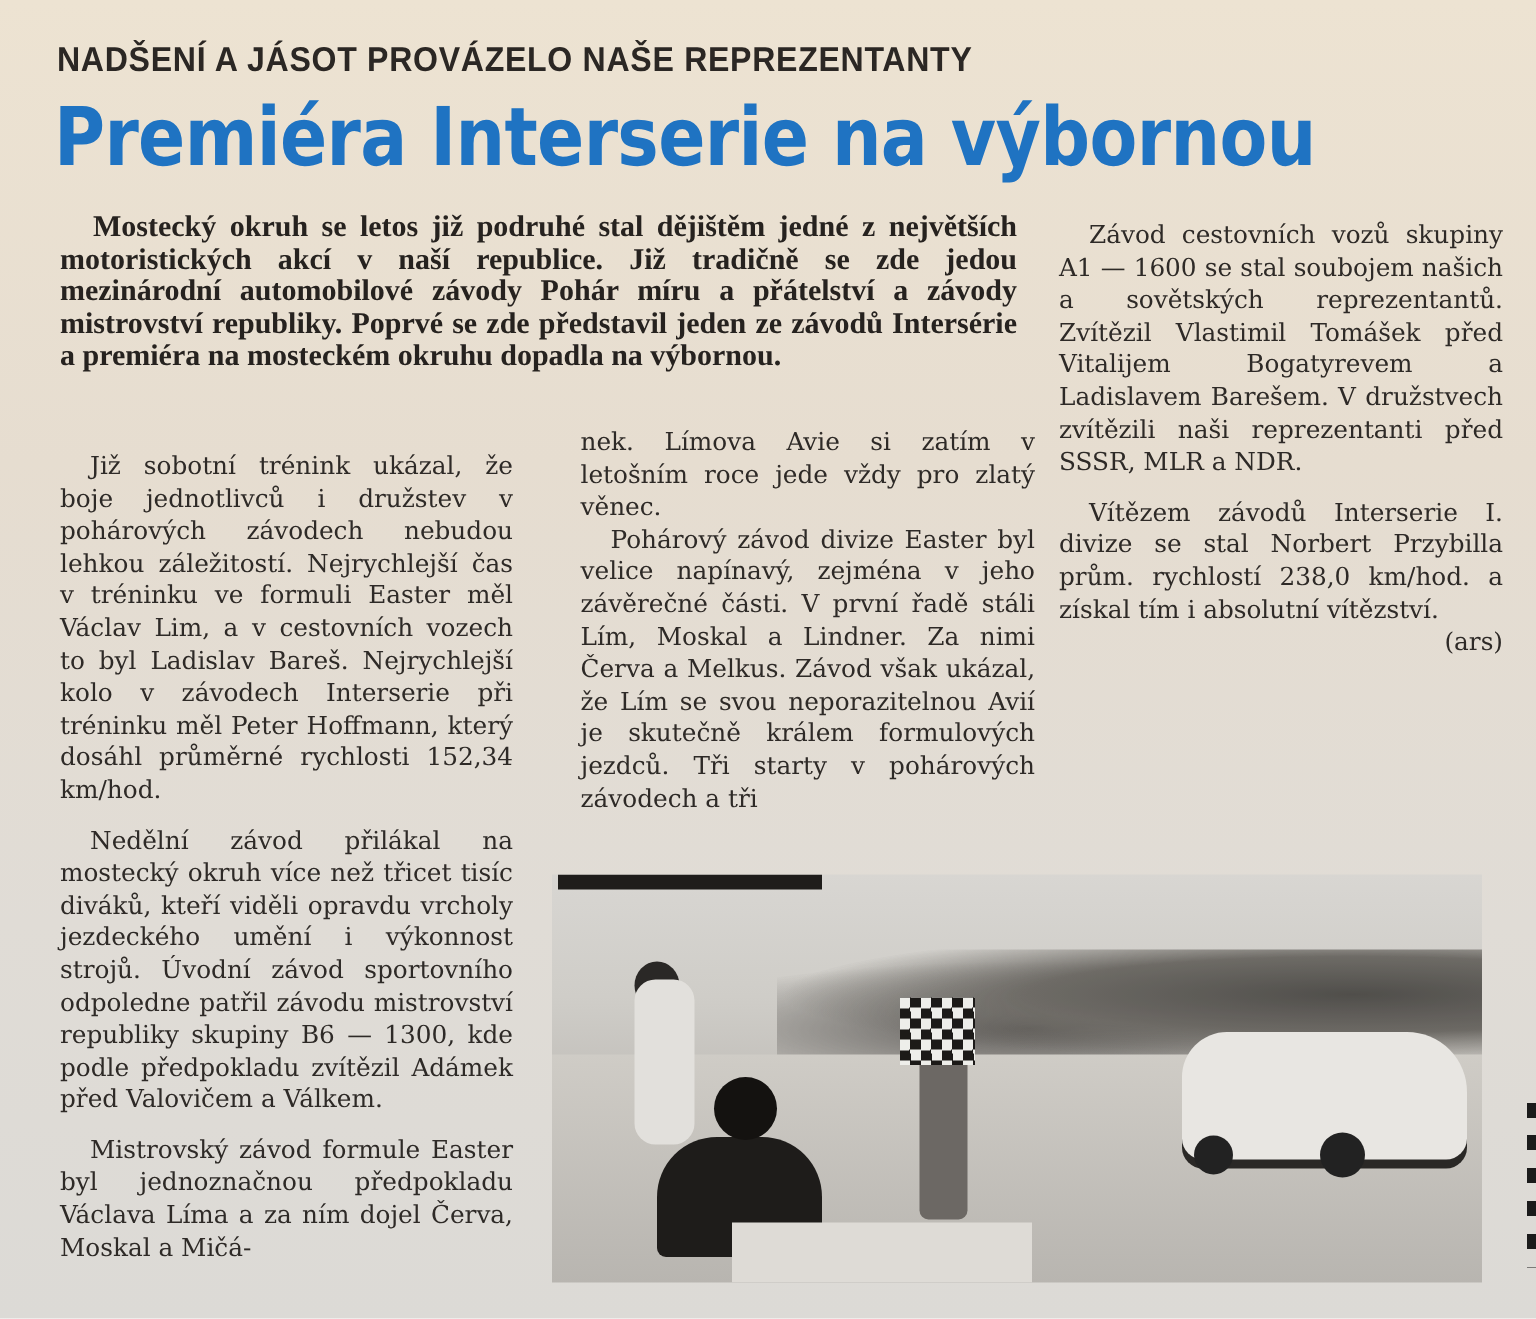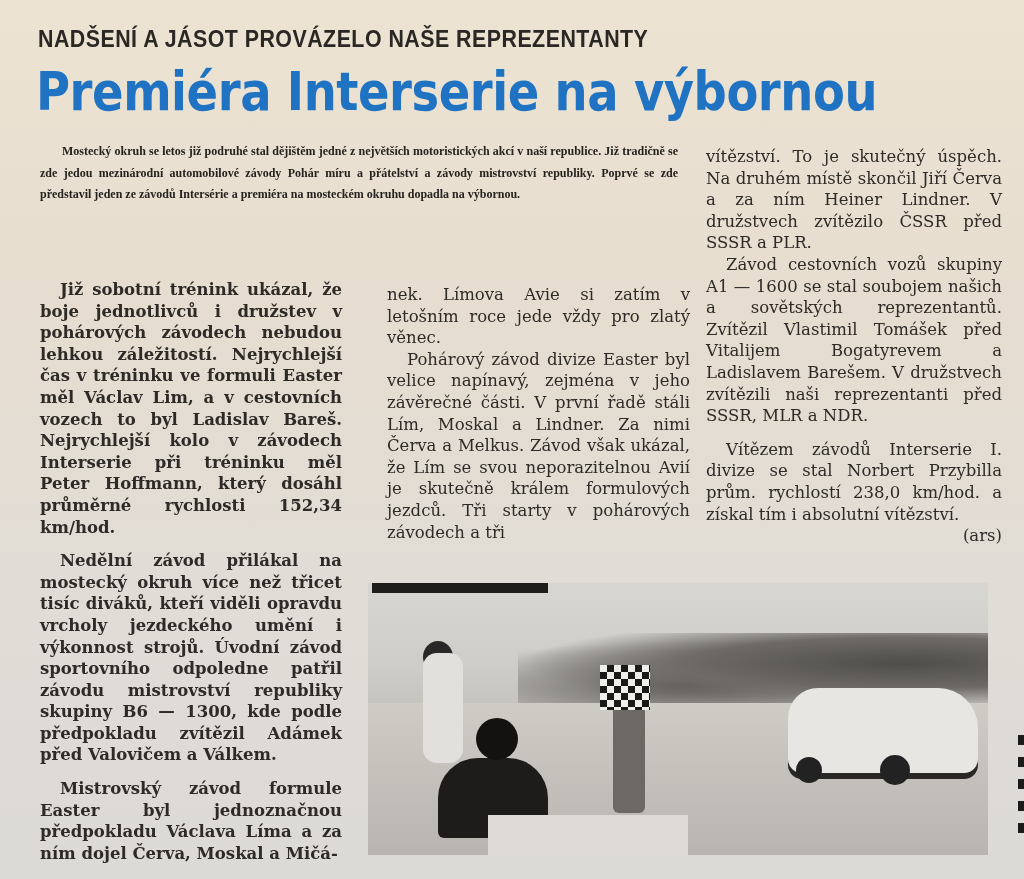--- a/index.html
+++ b/index.html
@@ -17,32 +17,32 @@
   }
   .headline {
     position:absolute; left:36px; top:60px;
     font-family:"DejaVu Sans", sans-serif; font-weight:bold;
     font-size:54px; color:var(--brand); letter-spacing:-0.5px;
     transform: scaleX(0.86); transform-origin:left top; white-space:nowrap;
   }
   .lead {
     position:absolute; left:40px; top:141px; width:638px;
     font-family:"Liberation Serif", serif; font-weight:bold;
-    font-size:12px; line-height:21.5px; text-align:justify;
+    font-size:20px; line-height:21.5px; text-align:justify;
     text-indent:22px; color:#26221f;
   }
   .col {
     position:absolute; font-family:"DejaVu Serif", serif;
     font-size:16.5px; line-height:21.6px; text-align:justify;
     color:#2e2a27;
   }
   .col p { margin:0; text-indent:20px; }
   .col p.cont { text-indent:0; }
   .col p.gap { margin-top:12px; }
-  #col1 { left:40px; top:279px; width:302px;font-weight:bold; }
+  #col1 { left:40px; top:300px; width:302px; }
   #col2 { left:371px; top:284px; width:303px;margin-left:16px; }
   #col3 { left:706px; top:146px; width:296px; }
   .sig { float:right; }
   .photo {
     position:absolute; left:368px; top:583px; width:620px; height:272px;
     background: linear-gradient(180deg,#d8d6d2 0%, #cfcdc8 30%, #bdbab5 60%, #c5c2bd 100%);
     overflow:hidden;
   }
   .photo .topbar { position:absolute; left:4px; top:0; width:176px; height:10px; background:#1f1d1b; }
   .photo .trees { position:absolute; left:150px; top:50px; width:480px; height:75px;
@@ -79,21 +79,20 @@
     <p class="gap">Nedělní závod přilákal na mostecký okruh více než třicet tisíc diváků, kteří viděli opravdu vrcholy jezdeckého umění i výkonnost strojů. Úvodní závod sportovního odpoledne patřil závodu mistrovství republiky skupiny B6 — 1300, kde podle předpokladu zvítězil Adámek před Valovičem a Válkem.</p>
     <p class="gap">Mistrovský závod formule Easter byl jednoznačnou předpokladu Václava Líma a za ním dojel Červa, Moskal a Mičá-</p>
   </div>
 
   <div class="col" id="col2">
     <p class="cont">nek. Límova Avie si zatím v letošním roce jede vždy pro zlatý věnec.</p>
     <p>Pohárový závod divize Easter byl velice napínavý, zejména v jeho závěrečné části. V první řadě stáli Lím, Moskal a Lindner. Za nimi Červa a Melkus. Závod však ukázal, že Lím se svou neporazitelnou Avií je skutečně králem formulových jezdců. Tři starty v pohárových závodech a tři</p>
   </div>
 
   <div class="col" id="col3">
-    <p class="cont">vítězství. To je skutečný úspěch. Na druhém místě skončil Jiří Červa a za ním Heiner Lindner. V družstvech zvítězilo ČSSR před SSSR a PLR.</p>
     <p>Závod cestovních vozů skupiny A1 — 1600 se stal soubojem našich a sovětských reprezentantů. Zvítězil Vlastimil Tomášek před Vitalijem Bogatyrevem a Ladislavem Barešem. V družstvech zvítězili naši reprezentanti před SSSR, MLR a NDR.</p>
     <p class="gap"><span>Vítězem závodů Interserie I. divize se stal Norbert Przybilla prům. rychlostí 238,0 km/hod. a získal tím i absolutní vítězství.</span> <span class="sig">(ars)</span></p>
   </div>
 
   <div class="photo" title="Flagman waving checkered flag as a racing car passes the finish line, officials seated at a table in the foreground">
     <div class="topbar"></div>
     <div class="trees"></div>
     <div class="road"></div>
     <div class="man-head"></div>
     <div class="man"></div>

